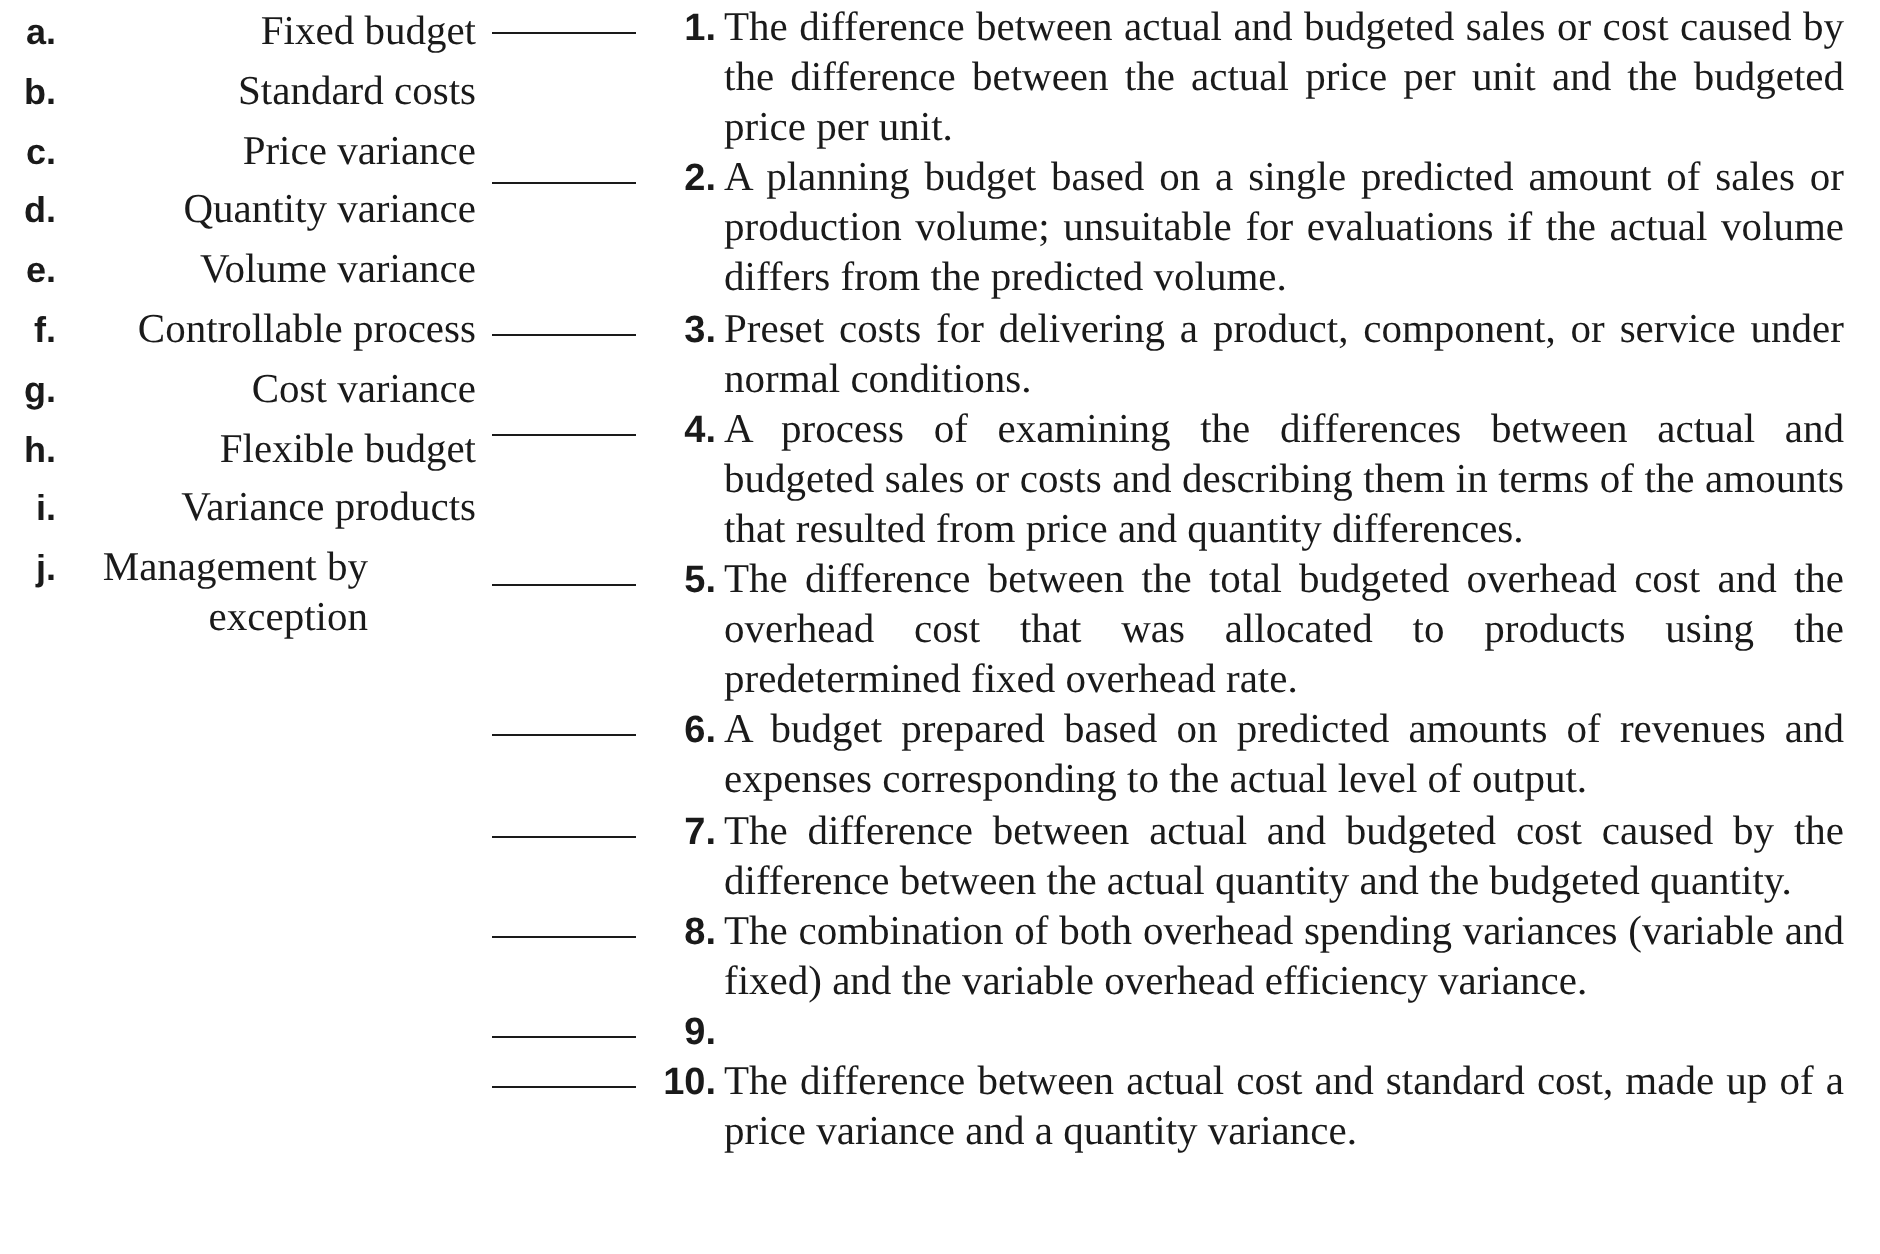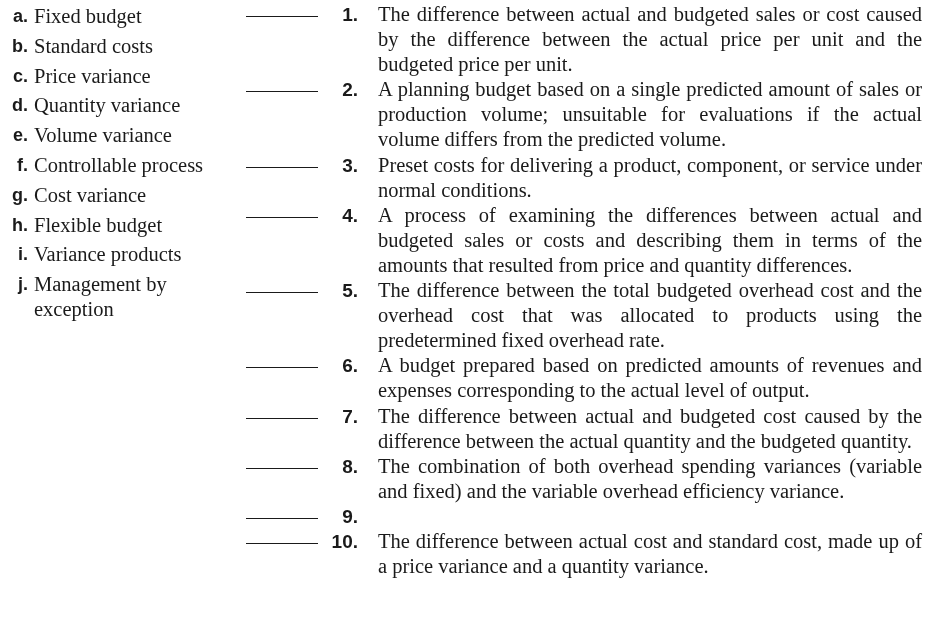--- a/index.html
+++ b/index.html
@@ -1,25 +1,25 @@
 <!DOCTYPE html>
 <html><head>
   <meta charset="utf-8">
   <style>
     html, body { margin: 0; padding: 0; background: #ffffff; }
     body { width: 940px; height: 627px; position: relative; overflow: hidden; color: #1a1a1a; }
     .terms { position: absolute; left: 8px; top: 2px; width: 230px; }
     .term { display: flex; font-family: "Liberation Serif", serif; font-size: 20.5px; line-height: 29.8px; }
     .term .letter { font-family: "Liberation Sans", sans-serif; font-weight: bold; font-size: 18px; width: 26px; text-align: right; padding-right: 6px; box-sizing: border-box; flex-shrink: 0; }
-    .term .text { flex: 1; line-height: 25px; padding-top: 2px; }
+    .term .text { flex: 1; line-height: 25px; padding-top: 2px; text-align: right; }
     .defs { position: absolute; left: 246px; top: 2px; width: 676px; }
     .def { display: flex; font-family: "Liberation Serif", serif; font-size: 20.5px; line-height: 25.1px; }
     .def .blank { width: 72px; flex-shrink: 0; height: 14px; border-bottom: 1.5px solid #1a1a1a; margin-top: 0px; }
     .def .num { font-family: "Liberation Sans", sans-serif; font-weight: bold; font-size: 19px; width: 44px; text-align: right; padding-right: 4px; box-sizing: border-box; flex-shrink: 0; }
-    .def .text { flex: 1; text-align: justify; margin-left: 16px; }
+    .def .text { flex: 1; text-align: justify; }
   </style>
 </head>
 <body>
 
 <div class="terms">
   <div class="term">
       <span class="letter">a.</span>
       <span class="text">Fixed budget</span>
     </div>
   <div class="term">

